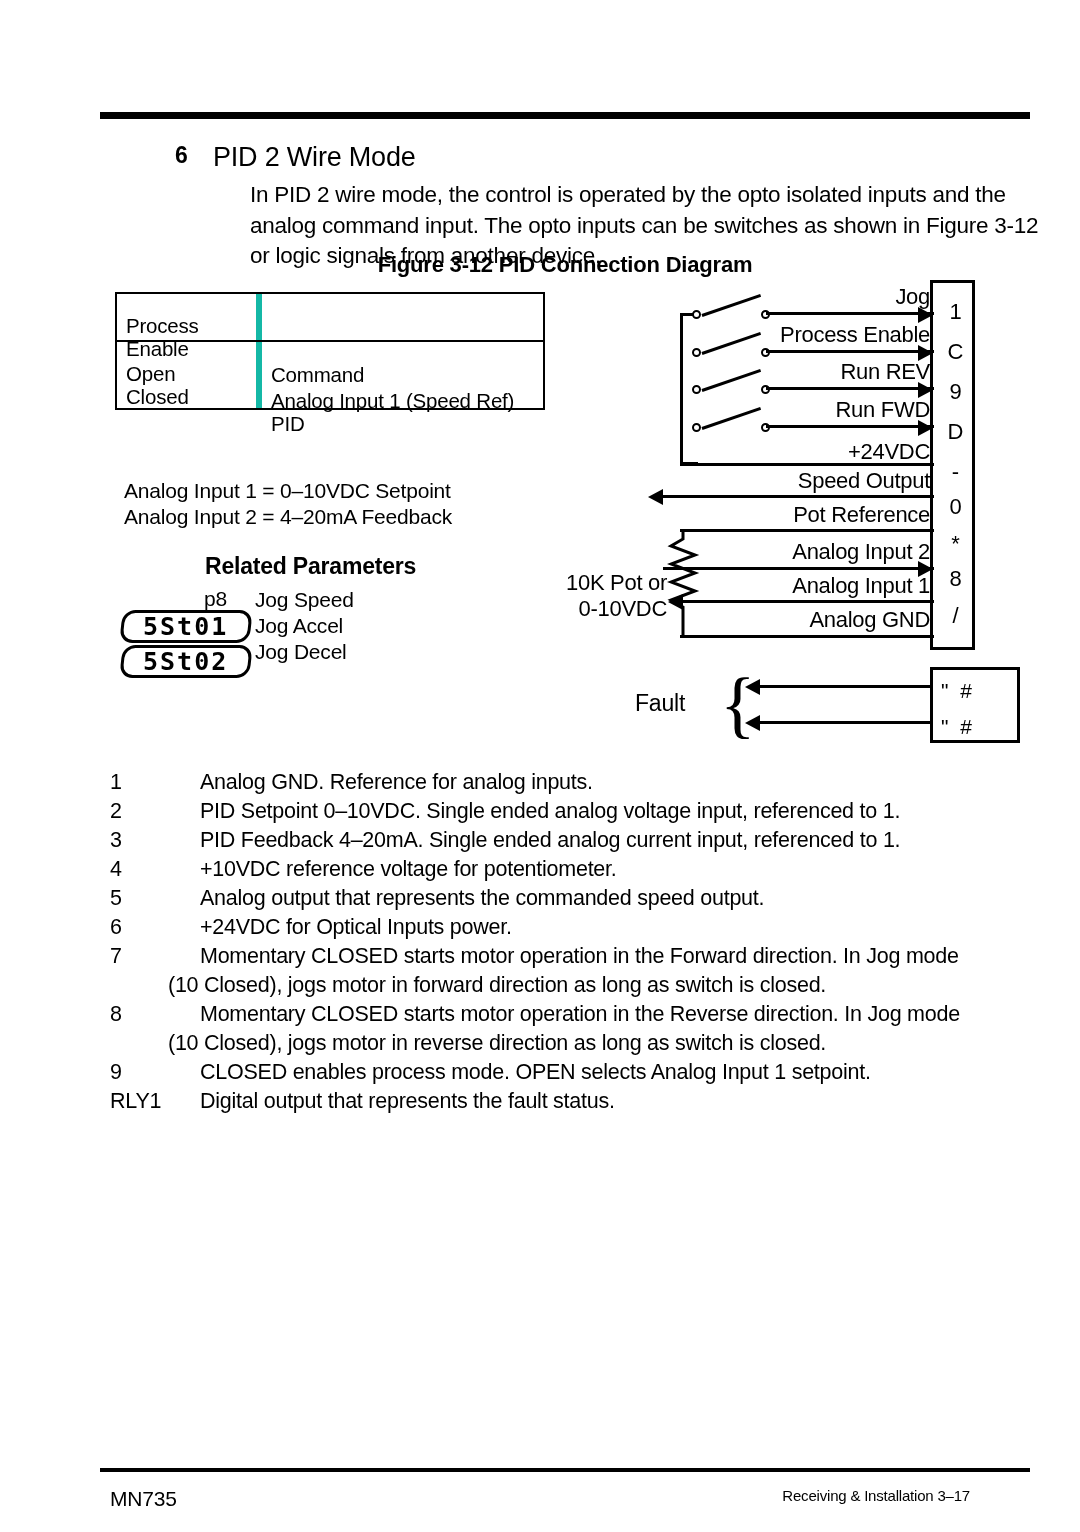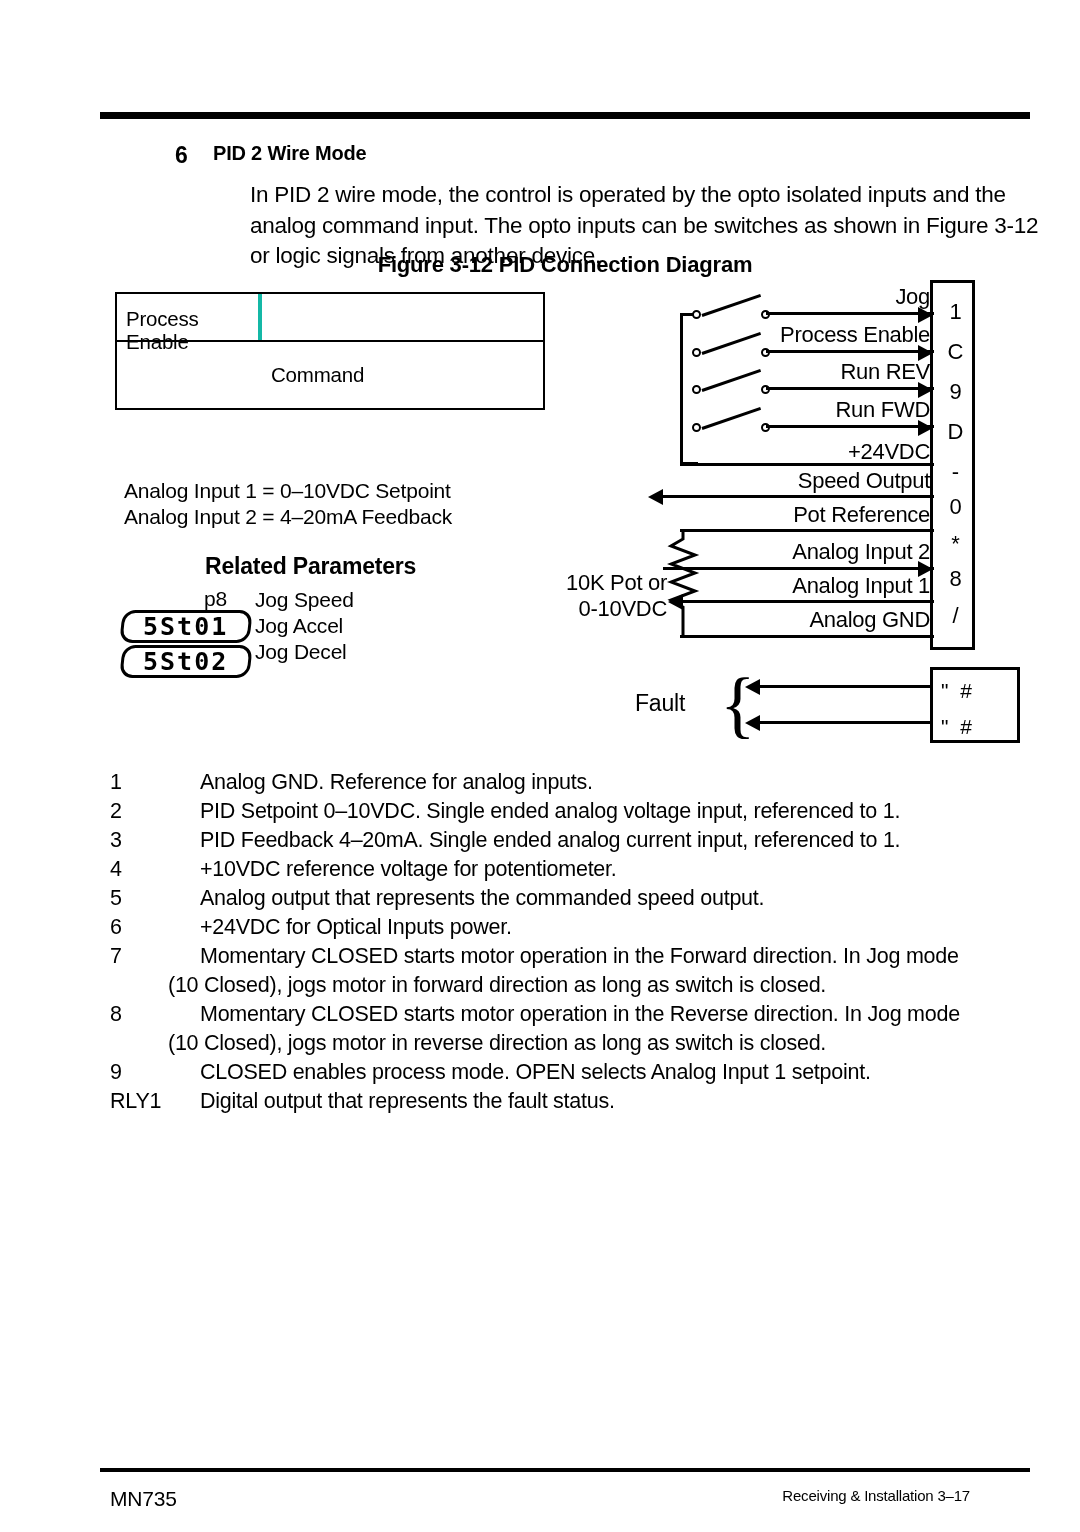--- a/index.html
+++ b/index.html
@@ -41,22 +41,22 @@
     left: 175px;
     top: 142px;
     font-size: 23px;
     font-weight: bold;
     letter-spacing: -0.2px;
   }
   .sec-title {
     position: absolute;
     left: 213px;
     top: 142px;
-    font-size: 20px;
-    font-weight: bold;
+    font-size: 27px;
+    font-weight: normal;
     letter-spacing: -0.2px;
   }
 
   
   .intro {
     position: absolute;
     left: 250px;
     top: 180px;
     width: 790px;
     font-size: 22.5px;
@@ -87,23 +87,23 @@
     box-sizing: border-box;
   }
   .cmd-table .row {
     display: flex;
     box-sizing: border-box;
   }
   .cmd-table .row-head { height: 48px; border-bottom: 2px solid #000; }
   .cmd-table .row-body { height: 66px; }
   .cmd-table .c1 {
     width: 145px;
-    border-right: 4px solid #14b8a6;
-    box-sizing: border-box;
-    padding: 13px 0 0 9px;
+    border-right: 6px solid #14b8a6;
+    box-sizing: border-box;
+    padding: 20px 0 0 9px;
   }
   .cmd-table .c2 {
     flex: 1;
     box-sizing: border-box;
     padding: 2px 0 0 9px;
     margin-top: 45px;
   }
   .cmd-table .tline {
     font-size: 20.5px;
     line-height: 23px;
@@ -347,20 +347,30 @@
 <div class="fig-caption">Figure 3-12  PID Connection Diagram</div>
 
 <div class="cmd-table">
   <div class="row row-head">
     <div class="c1">
       <div class="tline">Process</div>
       <div class="tline">Enable</div>
     </div>
     <div class="c2">
       <div class="tline head-lower">Command</div>
+    </div>
+  </div>
+  <div class="row row-body">
+    <div class="c1">
+      <div class="tline">Open</div>
+      <div class="tline">Closed</div>
+    </div>
+    <div class="c2">
+      <div class="tline">Analog Input 1 (Speed Ref)</div>
+      <div class="tline">PID</div>
     </div>
   </div>
 </div>
 
 <div class="analog-notes">
   <div>Analog Input 1 = 0–10VDC Setpoint</div>
   <div>Analog Input 2 = 4–20mA Feedback</div>
 </div>
 
 <div class="rel-title">Related Parameters</div>

